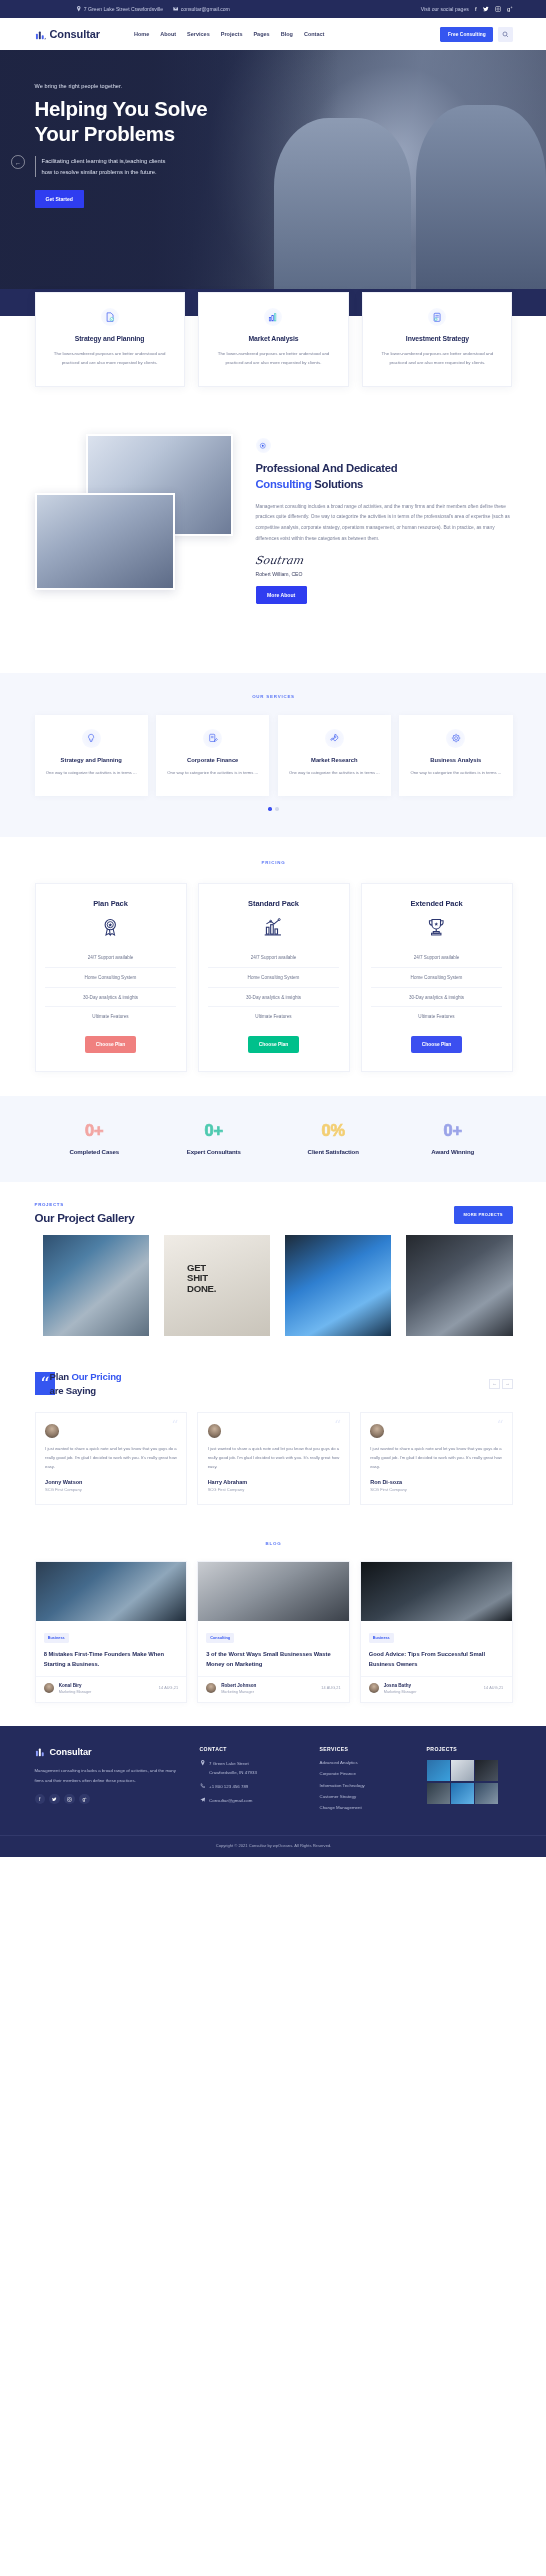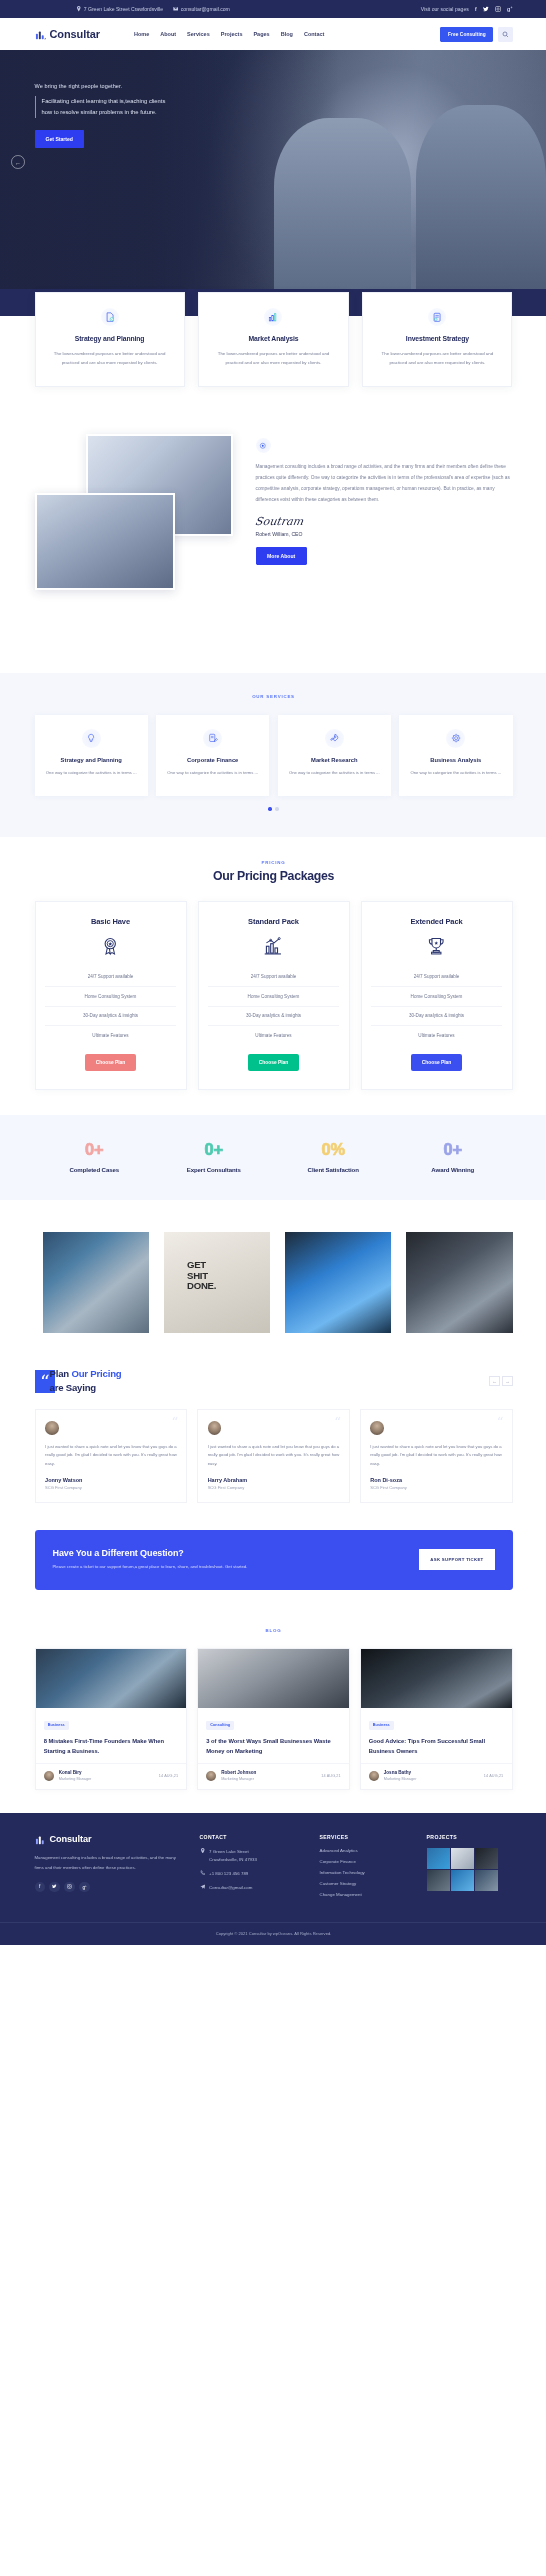--- a/index.html
+++ b/index.html
@@ -379,20 +379,24 @@
 
   <div class="hero">
     <div class="hero-photo"></div>
     <div class="hero-figs">
       <div class="fig a"></div>
       <div class="fig b"></div>
     </div>
     <div class="hero-arrow">←</div>
     <div class="hero-content">
       <div class="hero-sub">We bring the right people together.</div>
+      <div class="hero-title">
+        <div>Helping You Solve</div>
+        <div>Your Problems</div>
+      </div>
       <div class="hero-desc">
         <div>Facilitating client learning that is,teaching clients</div>
         <div>how to resolve similar problems in the future.</div>
       </div>
       <button class="btn-started">Get Started</button>
     </div>
   </div>
 
   <div class="features-band">
     <div class="features-strip"></div>
@@ -440,20 +444,24 @@
         <div class="about-img-1"></div>
         <div class="about-img-2"></div>
       </div>
       <div class="about-body">
         <div class="about-badge">
           <svg width="7.5" height="7.5" viewBox="0 0 24 24">
               <circle cx="12" cy="12" r="8" fill="none" stroke="#3556f0" stroke-width="1.6"></circle>
               <circle cx="12" cy="12" r="3" fill="#3556f0"></circle>
             </svg>
         </div>
+        <div class="about-title">
+          <div>Professional And Dedicated</div>
+          <div><span class="hl">Consulting</span><span> Solutions</span></div>
+        </div>
         <p class="about-text">Management consulting includes a broad range of activities, and the many firms and their members often define these practices quite differently. One way to categorize the activities is in terms of the professional's area of expertise (such as competitive analysis, corporate strategy, operations management, or human resources). But in practice, as many differences exist within these categories as between them.</p>
         <div class="sig">Soutram</div>
         <div class="sig-name">Robert William, CEO</div>
         <button class="btn-more">More About</button>
       </div>
     </div>
   </div>
 
   <div class="services">
     <div class="eyebrow">OUR SERVICES</div>
@@ -504,24 +512,23 @@
       </div>
     </div>
     <div class="dots">
       <div class="dot on"></div>
       <div class="dot"></div>
     </div>
   </div>
 
   <div class="pricing">
     <div class="eyebrow">PRICING</div>
-    <div class="sec-title">Our Pricing Packages</div>
     <div class="price-row">
       <div class="price-card">
-        <h3>Basic Have</h3>
+        <h3>Plan Pack</h3>
         <div class="price-icon">
           <svg width="20.5" height="20.5" viewBox="0 0 24 24">
               <circle cx="12" cy="9" r="6" fill="none" stroke="#2c3770" stroke-width="1.3"></circle>
               <circle cx="12" cy="9" r="3.6" fill="none" stroke="#2c3770" stroke-width="1.1"></circle>
               <path d="M12 7l.7 1.5 1.6.2-1.2 1.1.3 1.6-1.4-.8-1.4.8.3-1.6-1.2-1.1 1.6-.2z" fill="#2c3770"></path>
               <path d="M8.6 14l-1.6 7 3-1.6L12 21l-1-6.6M15.4 14l1.6 7-3-1.6L12 21" fill="none" stroke="#2c3770" stroke-width="1.2"></path>
             </svg>
         </div>
         <div class="price-feat">24/7 Support available</div>
         <div class="price-feat">Home Consulting System</div>
@@ -584,20 +591,27 @@
         <div class="cnt-label">Client Satisfaction</div>
       </div>
       <div class="cnt">
         <div class="cnt-num" style="color:#9aa3e8">0+</div>
         <div class="cnt-label">Award Winning</div>
       </div>
     </div>
   </div>
 
   <div class="projects">
+    <div class="proj-head">
+      <div>
+        <div class="proj-eyebrow">PROJECTS</div>
+        <div class="proj-title">Our Project Gallery</div>
+      </div>
+      <button class="btn-proj">MORE PROJECTS</button>
+    </div>
     <div class="proj-row">
       <div class="proj-img p1"></div>
       <div class="proj-img p2">
         <div class="p2-text">GET<br>SHIT<br>DONE.</div>
       </div>
       <div class="proj-img p3"></div>
       <div class="proj-img p4"></div>
     </div>
   </div>
 
@@ -631,29 +645,20 @@
       <div class="tcard">
         <div class="tcard-q">“</div>
         <div class="avatar"></div>
         <p>I just wanted to share a quick note and let you know that you guys do a really good job. I'm glad I decided to work with you. It's really great how easy.</p>
         <div class="tname">Ron Di-soza</div>
         <div class="tcompany">SCG First Company</div>
       </div>
     </div>
   </div>
 
-  <div class="cta-wrap">
-    <div class="cta">
-      <div>
-        <h3>Have You a Different Question?</h3>
-        <p>Please create a ticket to our support forum,a great place to learn, share, and troubleshoot. Get started.</p>
-      </div>
-      <button class="btn-ticket">ASK SUPPORT TICKET</button>
-    </div>
-  </div>
 
   <div class="blog">
     <div class="eyebrow">BLOG</div>
     <div class="blog-row">
       <div class="bcard">
         <div class="bimg b1"></div>
         <div class="bbody">
           <span class="btag">Business</span>
           <div class="btitle">8 Mistakes First-Time Founders Make When Starting a Business.</div>
         </div>

